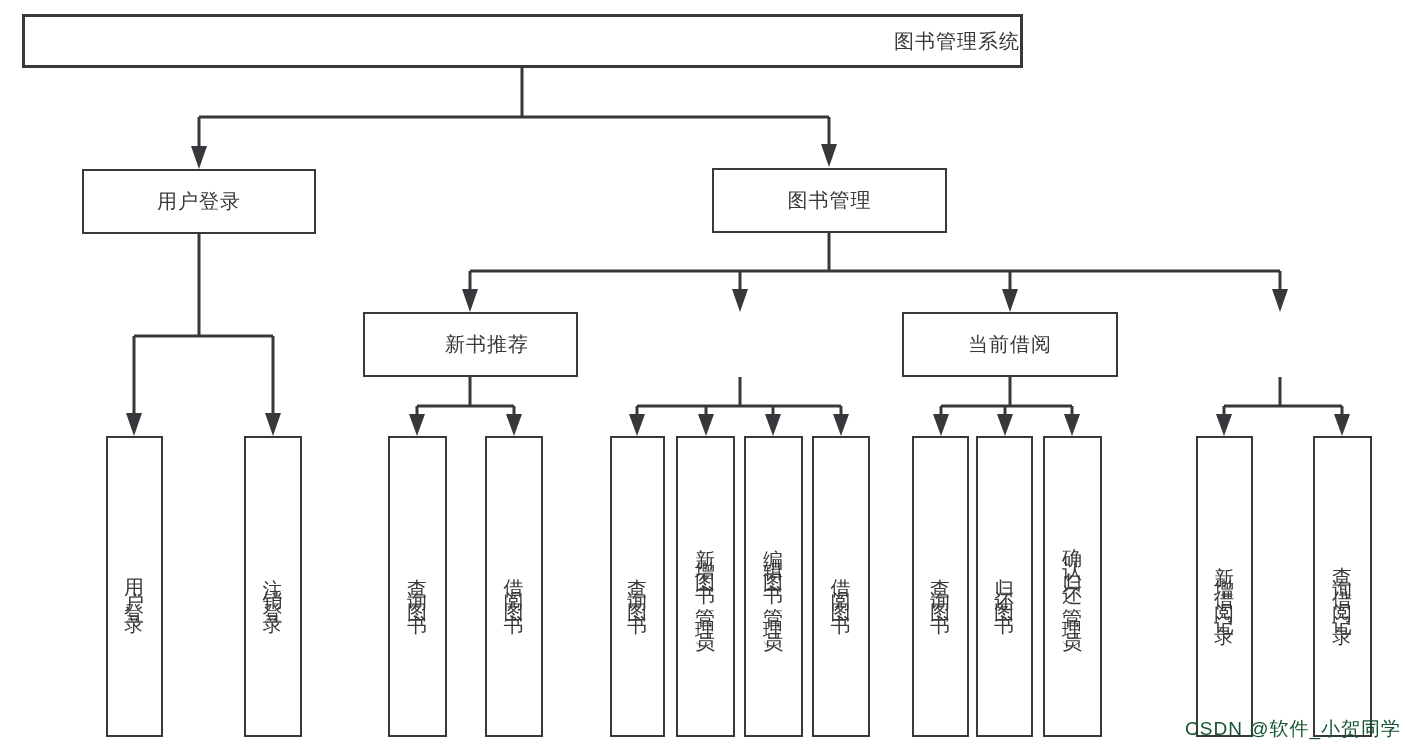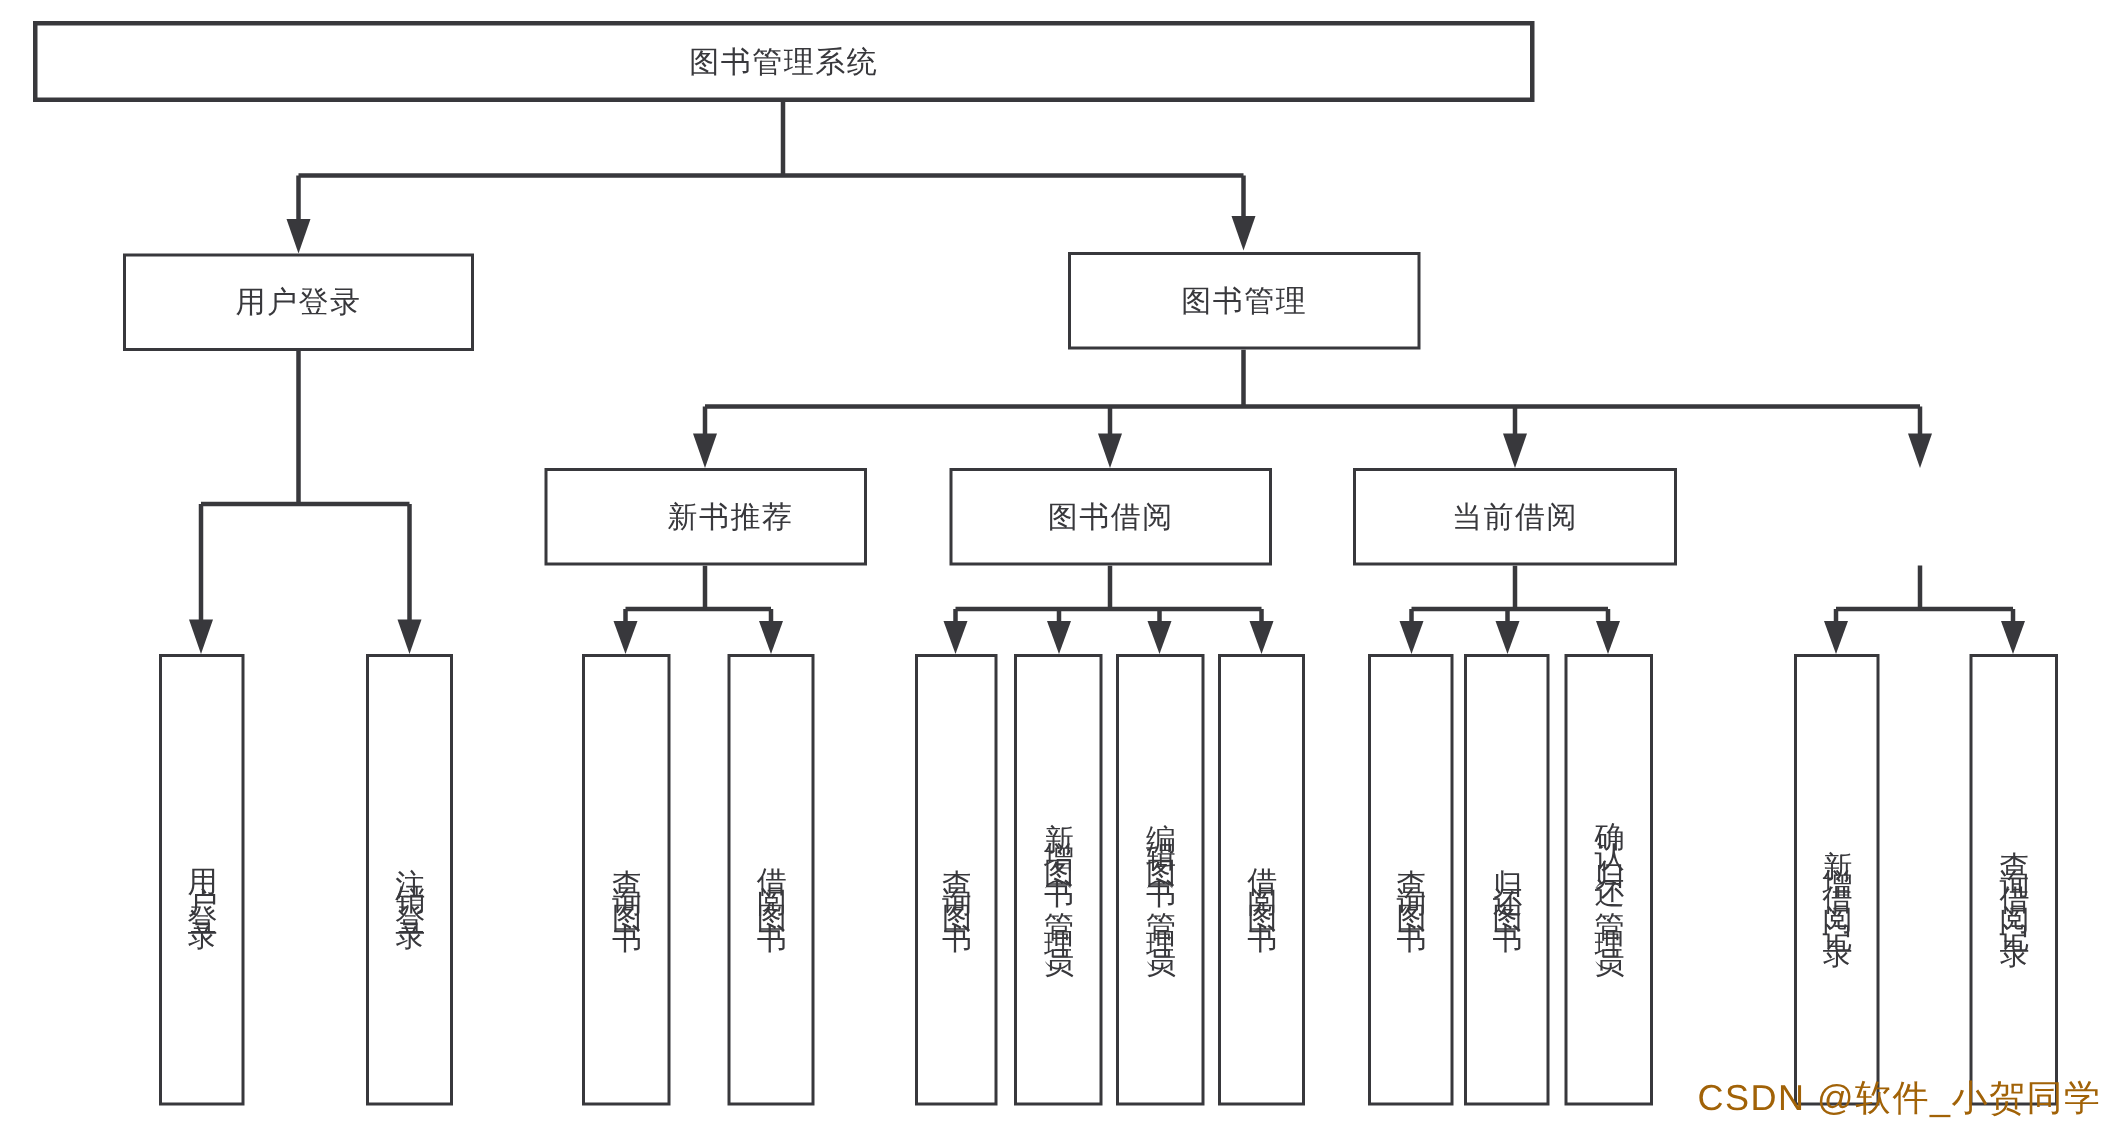--- a/index.html
+++ b/index.html
@@ -23,39 +23,39 @@
     background: #ffffff;
     border: 2.5px solid #38383c;
     display: flex;
     align-items: center;
     justify-content: center;
     box-sizing: border-box;
     font-size: 20px;
     letter-spacing: 1px;
     white-space: nowrap;
   }
-  .node.root { border-width: 3px; }
+  .node.root { border-width: 3px; justify-content: flex-end; }
   .node.leaf {
     top: 436px;
     height: 301px;
   }
   .node.leaf .vtext {
     writing-mode: vertical-rl;
     text-orientation: mixed;
     letter-spacing: 12px;
     font-size: 20px;
     line-height: 1;
   }
   .watermark {
     position: absolute;
     top: 716px;
     right: 4px;
-    font-size: 24px;
+    font-size: 19px;
     letter-spacing: 1px;
-    color: #a16207;
+    color: #14532d;
     white-space: nowrap;
   }
 </style>
 </head>
 <body>
 
 <div id="stage">
 
   <svg id="wires" viewBox="0 0 1405 747" xmlns="http://www.w3.org/2000/svg">
     <g stroke="#38383c" stroke-width="3" fill="none">
@@ -111,23 +111,20 @@
   <div class="node" style="left:82px; top:169px; width:234px; height:65px;">
     <span>用户登录</span>
   </div>
   <div class="node" style="left:712px; top:168px; width:235px; height:65px;">
     <span>图书管理</span>
   </div>
 
   <div class="node" style="left:363px; top:312px; width:215px; height:65px;padding-left:33px;">
     <span>新书推荐</span>
   </div>
-  <div class="node" style="left:633px; top:312px; width:215px; height:65px;">
-    <span>图书借阅</span>
-  </div>
   <div class="node" style="left:902px; top:312px; width:216px; height:65px;">
     <span>当前借阅</span>
   </div>
 
   <div class="node leaf" style="left:106px; width:57px;">
     <span class="vtext">用户登录</span>
   </div>
   <div class="node leaf" style="left:244px; width:58px;">
     <span class="vtext">注销登录</span>
   </div>

